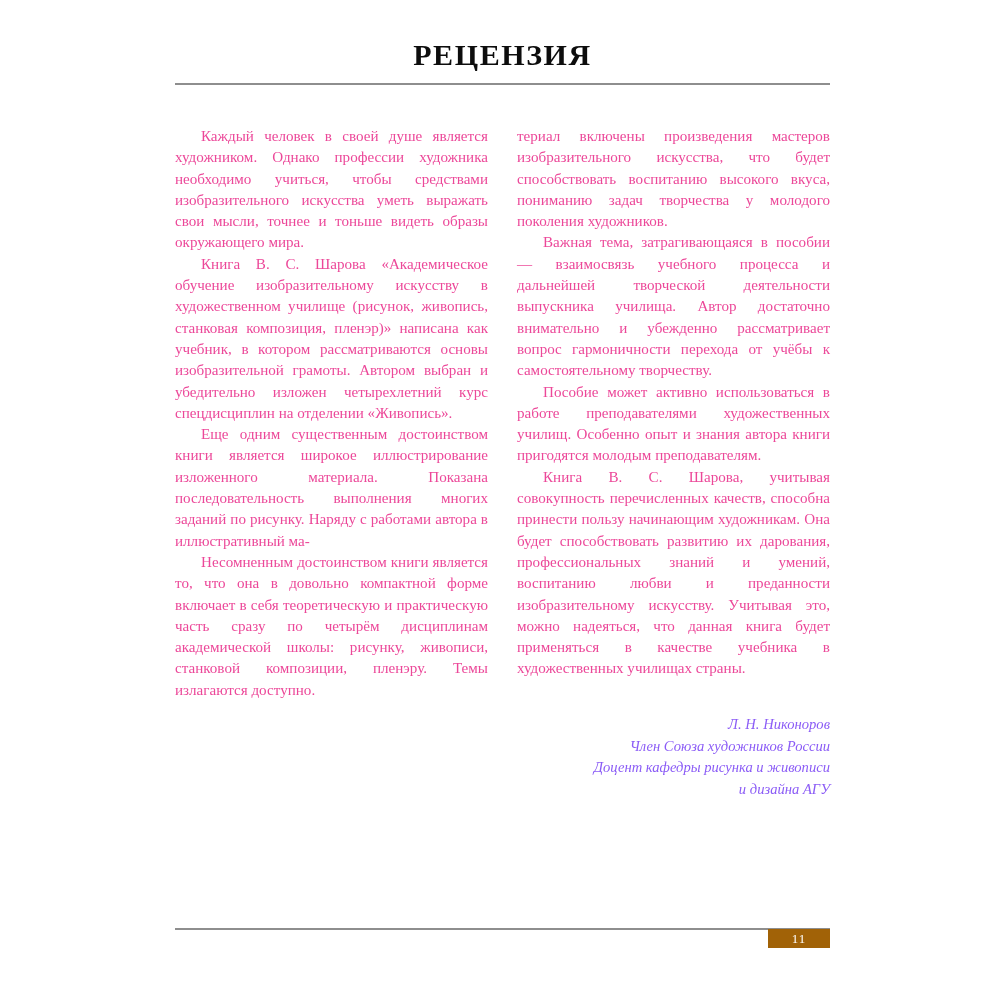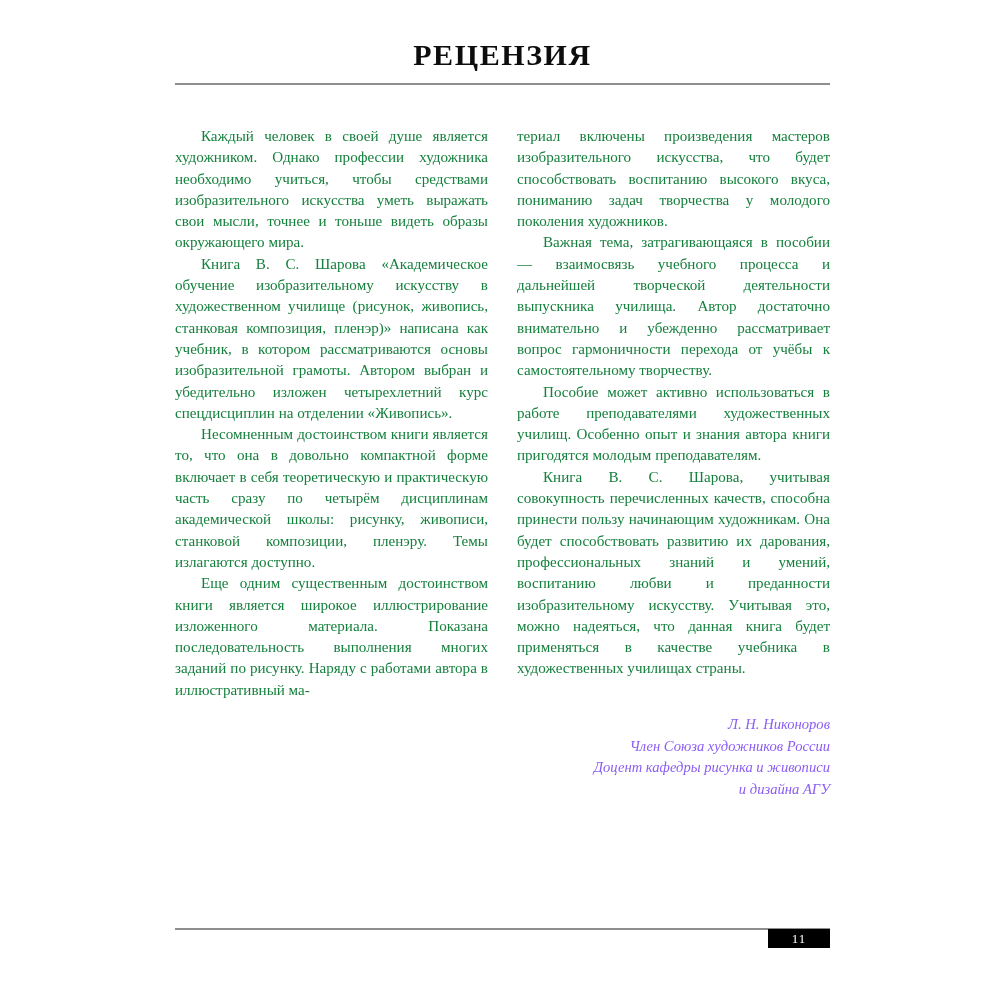--- a/index.html
+++ b/index.html
@@ -64,21 +64,21 @@
     width: 313px;
   }
   .col p {
     margin: 0;
     font-size: 15.1px;
     line-height: 21.3px;
     text-align: justify;
     text-justify: inter-word;
     text-indent: 26px;
     hyphens: manual;
-    color: #15803d;
+    color: #ec4899;
   }
   .col p.cont {
     text-indent: 0;
   }
 
   
   .signature {
     position: absolute;
     left: 430px;
     top: 714px;
@@ -104,21 +104,21 @@
     width: 100%;
     height: 2px;
     background: #8e8e8e;
   }
   .page-number-box {
     position: absolute;
     right: 0;
     top: 1px;
     width: 62px;
     height: 19px;
-    background: #000000;
+    background: #a16207;
     display: flex;
     align-items: center;
     justify-content: center;
   }
   .page-number {
     color: #ffffff;
     font-size: 13px;
     line-height: 1;
     font-family: "Liberation Serif", "DejaVu Serif", serif;
     letter-spacing: 1px;
@@ -132,22 +132,22 @@
   <div class="header">
     <h1 class="page-title">РЕЦЕНЗИЯ</h1>
     <div class="title-rule"></div>
   </div>
 
   <div class="columns">
 
     <div class="col">
       <p>Каждый человек в своей душе является художником. Однако профессии художника необходимо учиться, чтобы средствами изобразительного искусства уметь выражать свои мысли, точнее и тоньше видеть образы окружающего мира.</p>
       <p>Книга В. С. Шарова «Академическое обучение изобразительному искусству в художественном училище (рисунок, живопись, станковая композиция, пленэр)» написана как учебник, в котором рассматриваются основы изобразительной грамоты. Автором выбран и убедительно изложен четырехлетний курс спецдисциплин на отделении «Живопись».</p>
+      <p>Еще одним существенным достоинством книги является широкое иллюстрирование изложенного материала. Показана последовательность выполнения многих заданий по рисунку. Наряду с работами автора в иллюстративный ма-</p>
       <p>Несомненным достоинством книги является то, что она в довольно компактной форме включает в себя теоретическую и практическую часть сразу по четырём дисциплинам академической школы: рисунку, живописи, станковой композиции, пленэру. Темы излагаются доступно.</p>
-      <p>Еще одним существенным достоинством книги является широкое иллюстрирование изложенного материала. Показана последовательность выполнения многих заданий по рисунку. Наряду с работами автора в иллюстративный ма-</p>
     </div>
 
     <div class="col">
       <p class="cont">териал включены произведения мастеров изобразительного искусства, что будет способствовать воспитанию высокого вкуса, пониманию задач творчества у молодого поколения художников.</p>
       <p>Важная тема, затрагивающаяся в пособии — взаимосвязь учебного процесса и дальнейшей творческой деятельности выпускника училища. Автор достаточно внимательно и убежденно рассматривает вопрос гармоничности перехода от учёбы к самостоятельному творчеству.</p>
       <p>Пособие может активно использоваться в работе преподавателями художественных училищ. Особенно опыт и знания автора книги пригодятся молодым преподавателям.</p>
       <p>Книга В. С. Шарова, учитывая совокупность перечисленных качеств, способна принести пользу начинающим художникам. Она будет способствовать развитию их дарования, профессиональных знаний и умений, воспитанию любви и преданности изобразительному искусству. Учитывая это, можно надеяться, что данная книга будет применяться в качестве учебника в художественных училищах страны.</p>
     </div>
 
   </div>

